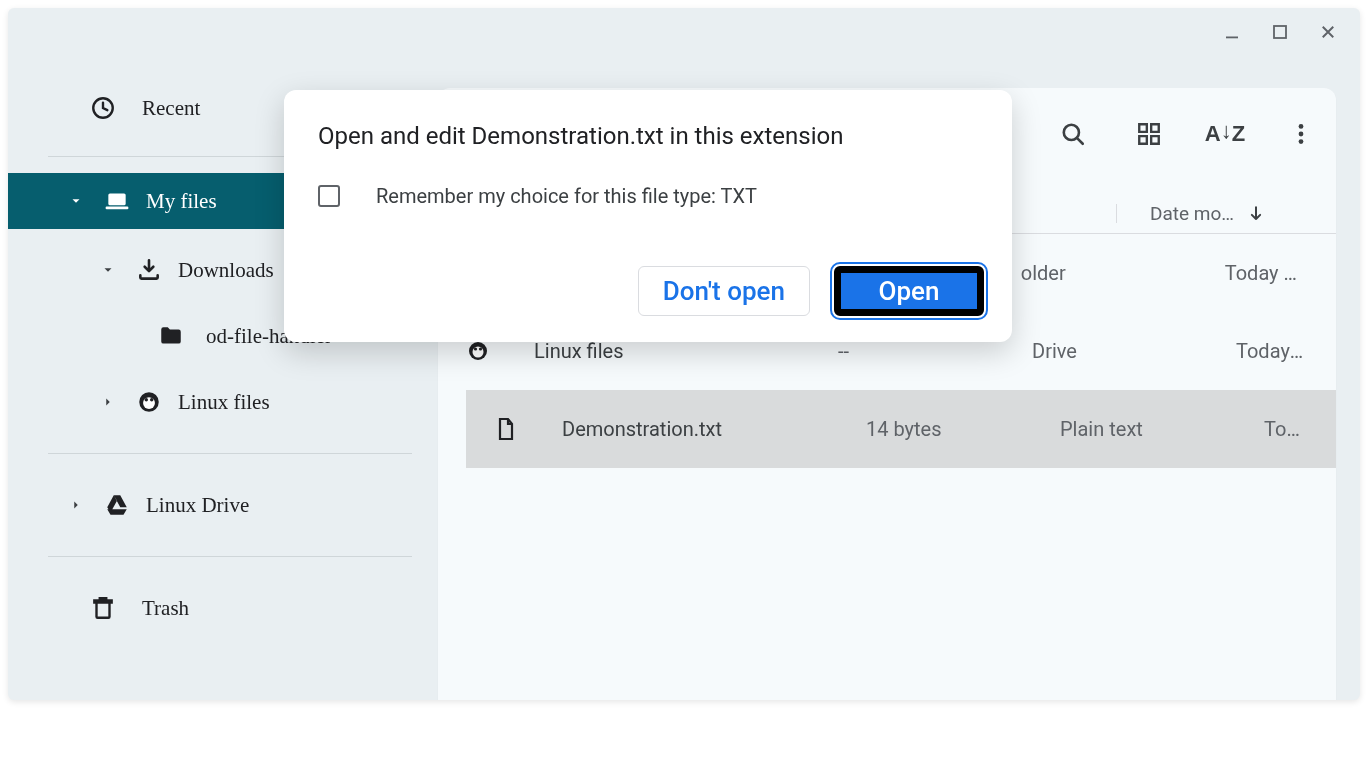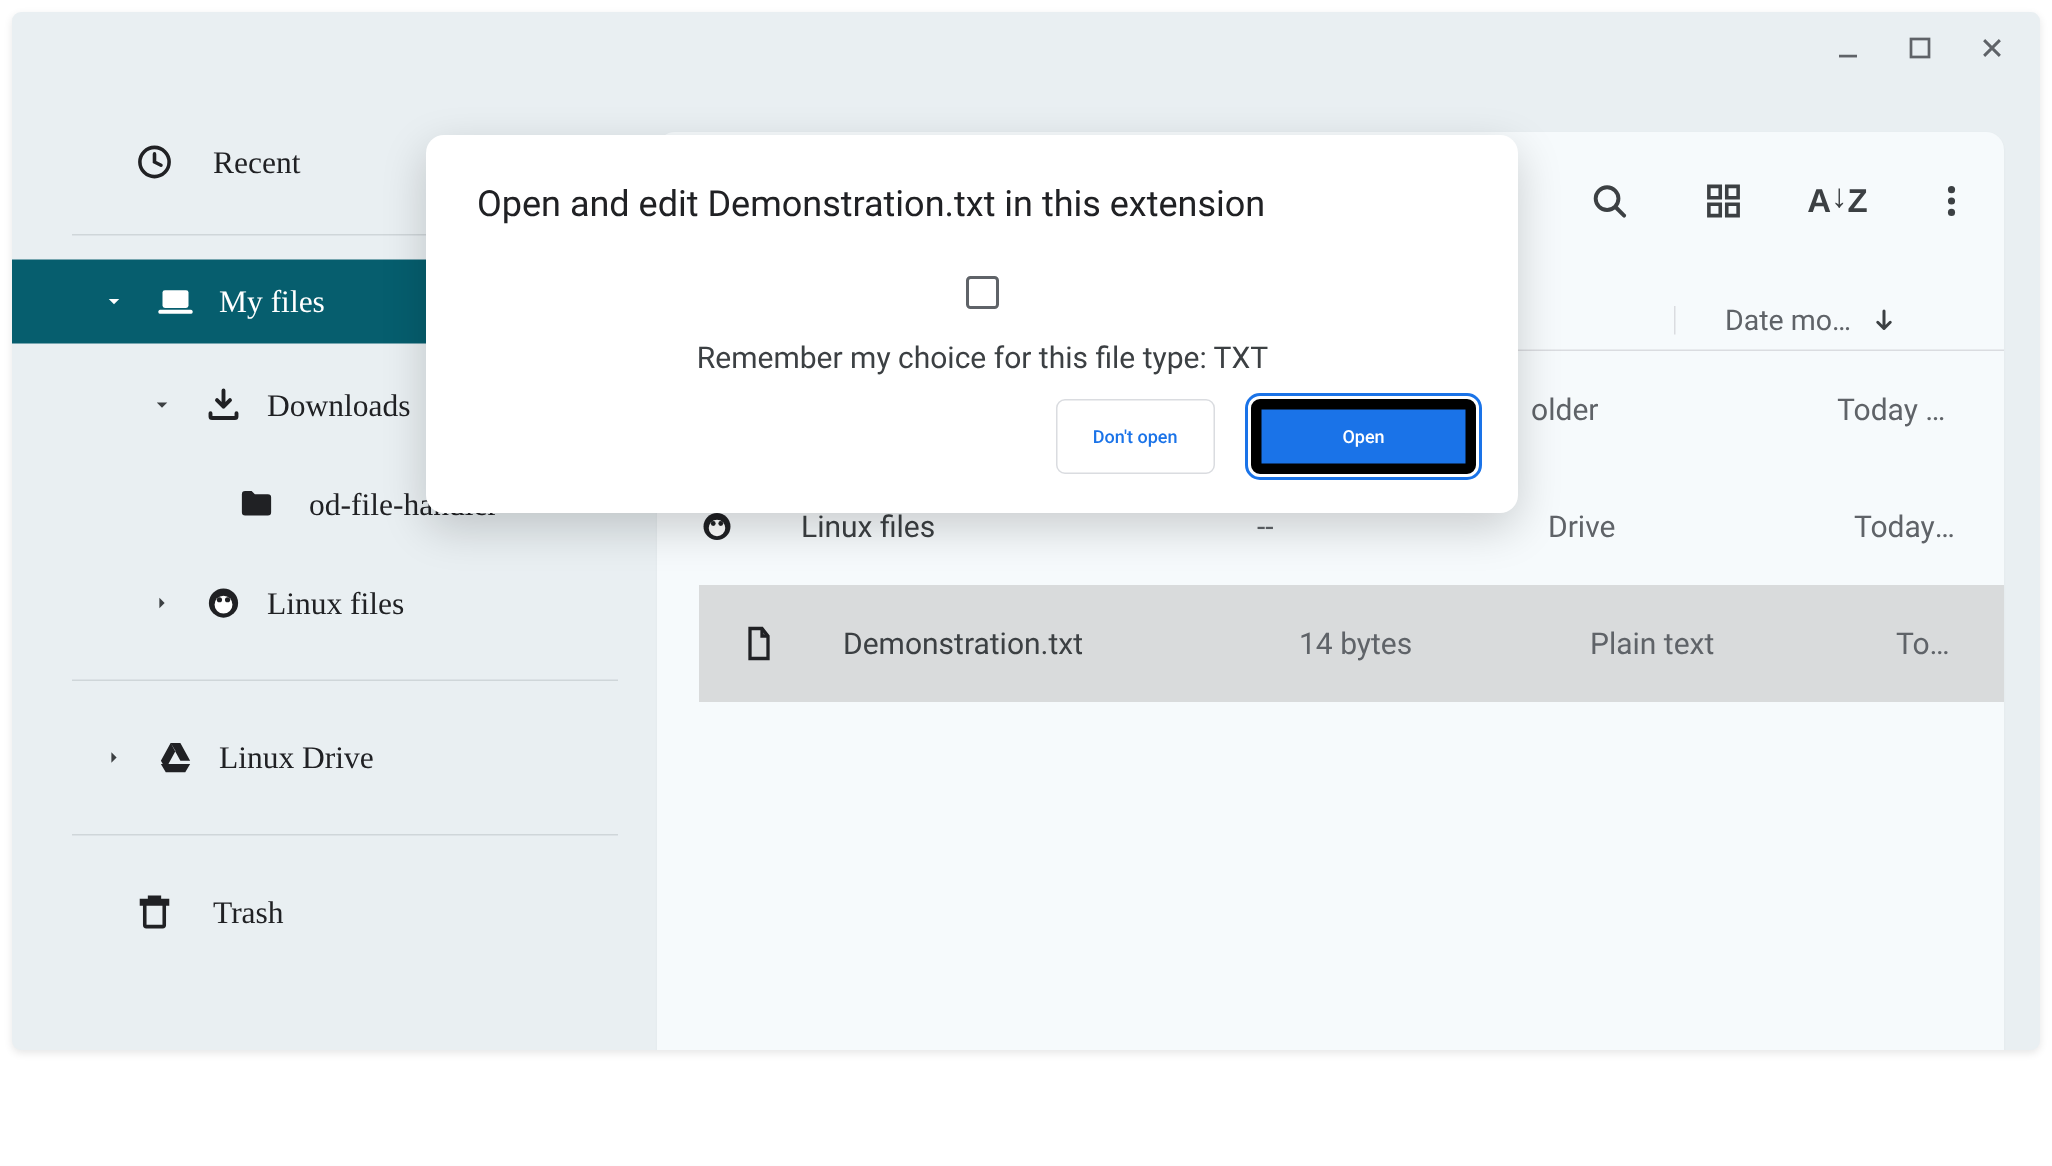--- a/index.html
+++ b/index.html
@@ -47,24 +47,24 @@
   .row .ricon { width:26px; display:flex; justify-content:center; }
   .row .rname { flex:0 0 260px; }
   .row .rsize { flex:0 0 150px; color:#5f6368; }
   .row .rtype { flex:0 0 160px; color:#5f6368; }
   .row .rdate { margin-left:auto; width:170px; color:#5f6368; white-space:nowrap; overflow:hidden; text-overflow:ellipsis; }
   .row.selected { background:#d9dbdc;margin-left:28px; }
 
   
   .dialog { position:absolute; left:276px; top:82px; width:728px; height:252px; background:#fff; border-radius:12px; box-shadow:0 10px 30px rgba(0,0,0,0.18); padding:32px 20px 28px 34px; }
   .dialog-title { font-size:24px; color:#202124; }
-  .dialog-check { display:flex; align-items:center; gap:20px; margin-top:34px; font-size:20px; color:#3c4043;flex-direction:column; }
+  .dialog-check { display:flex; align-items:center; gap:36px; margin-top:34px; font-size:20px; color:#3c4043; }
   .dialog-check .chk { width:22px; height:22px; border:2px solid #5f6368; border-radius:3px; cursor:pointer; }
   .dialog-buttons { position:absolute; right:28px; bottom:26px; display:flex; gap:24px; }
-  .btn { height:50px; display:flex; align-items:center; justify-content:center; border-radius:6px; font-size:12px; font-weight:500; cursor:pointer; padding:0 24px; }
+  .btn { height:50px; display:flex; align-items:center; justify-content:center; border-radius:6px; font-size:26px; font-weight:500; cursor:pointer; padding:0 24px; }
   .btn-secondary { background:#fff; border:1px solid #dadce0; color:#1a73e8; }
   .btn-primary { background:#1a73e8; color:#fff; border:7px solid #000000; outline:2px solid #1a73e8; outline-offset:2px; min-width:150px; }
 </style>
 </head>
 <body>
 
 <div class="window">
 
   <div class="titlebar">
     <div class="titlebtn">

